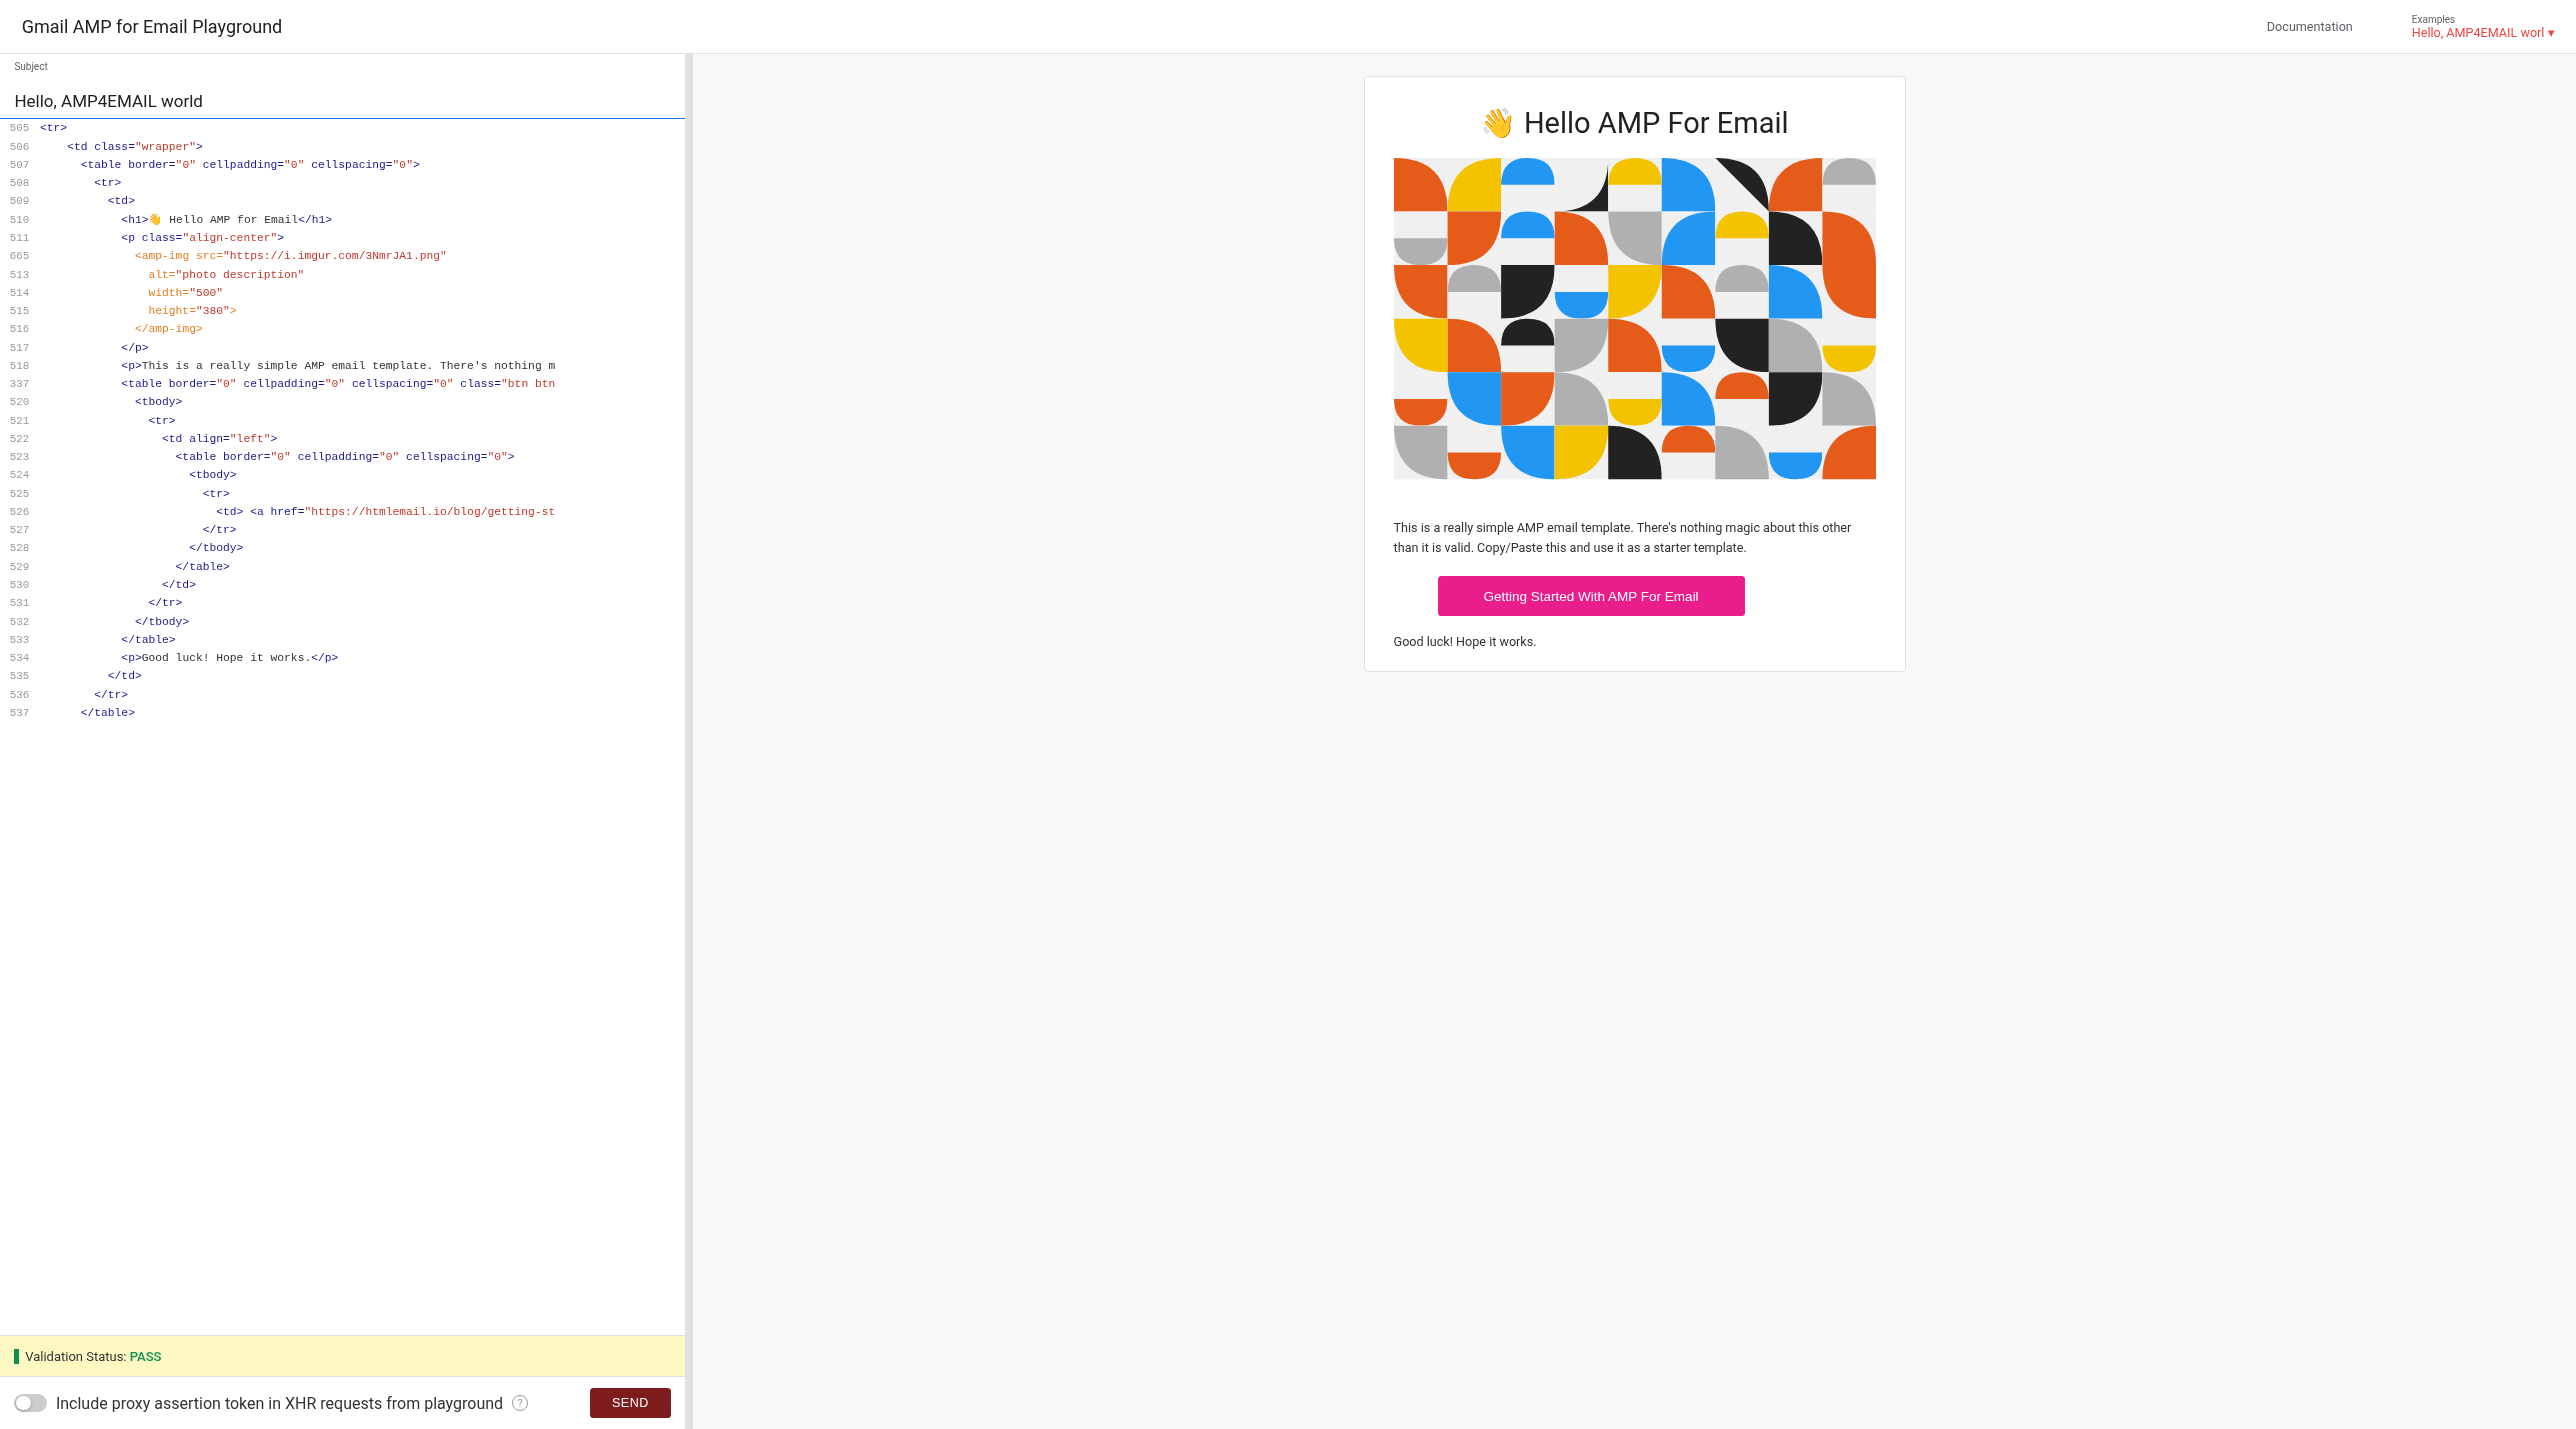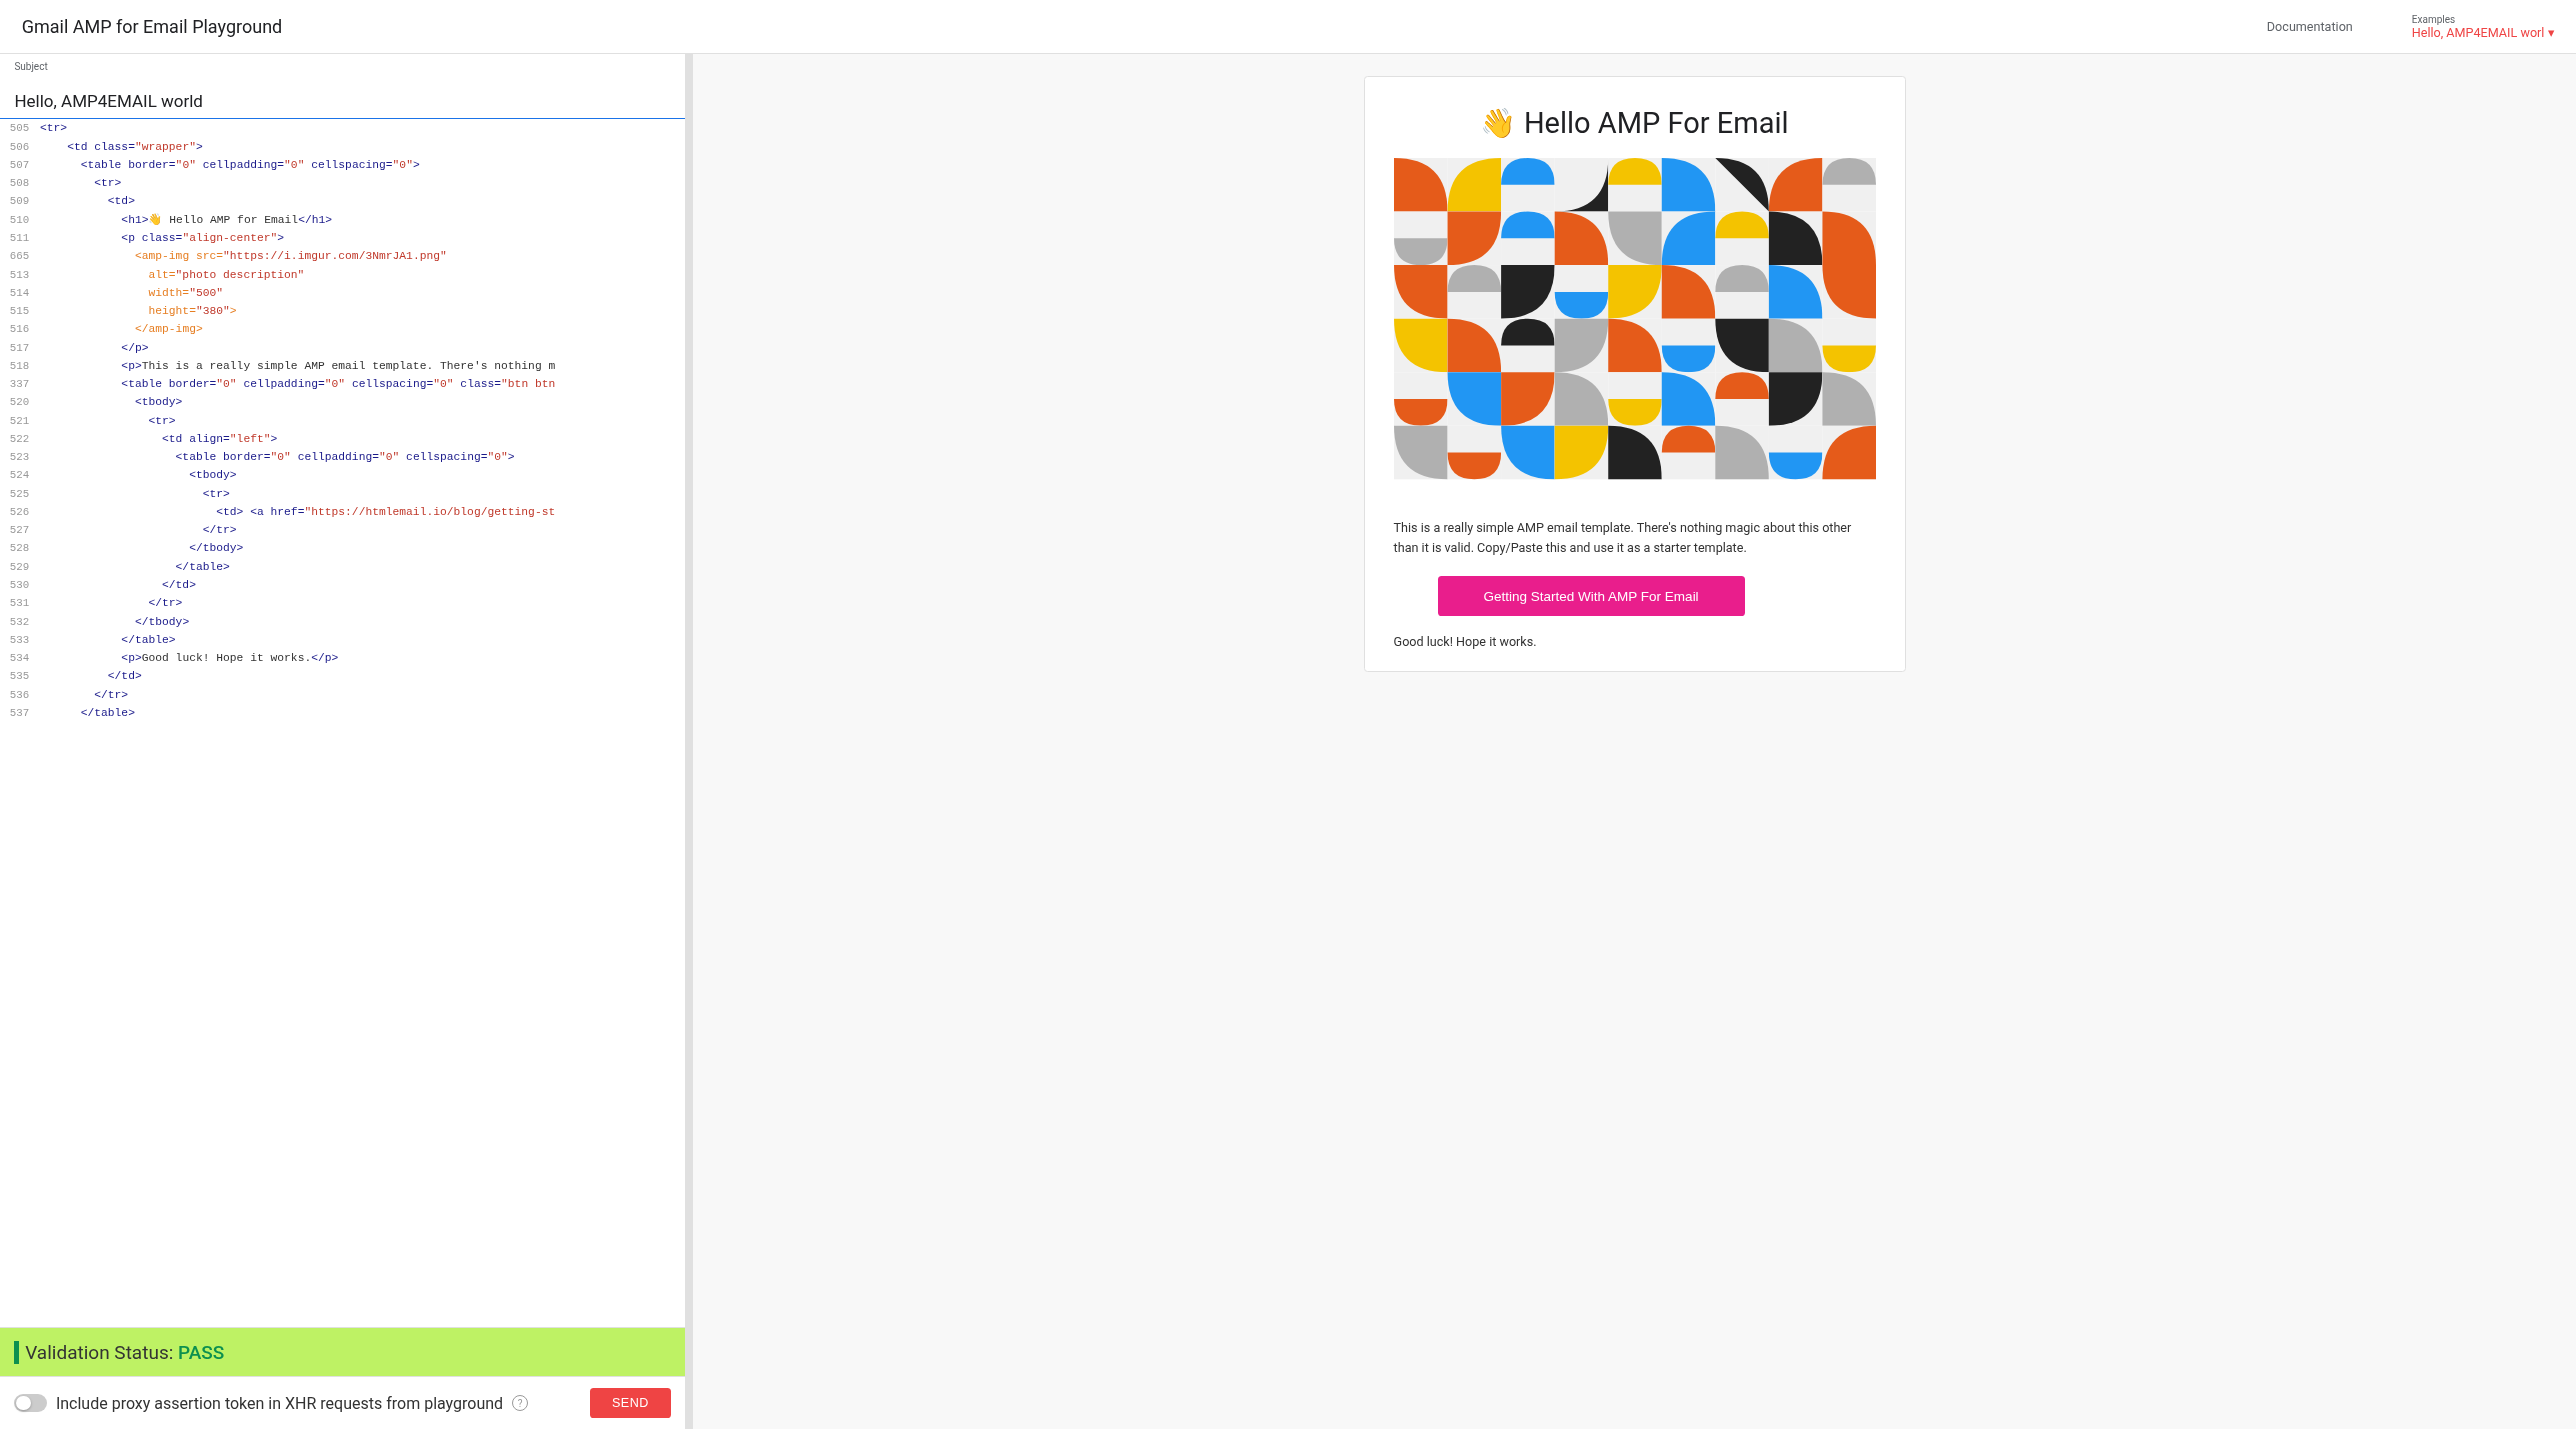--- a/index.html
+++ b/index.html
@@ -106,22 +106,22 @@
     }
     
     .tag { color: #1a1a8a; }
     .attr-val { color: #c0392b; }
     .orange-tag { color: #e67e22; }
 
     
     .validation-bar {
       padding: 12.6px 14.4px;
       border-top: 0.9px solid #e0e0e0;
-      background: #bef264;
-      font-size: 19px;
+      background: #fef9c3;
+      font-size: 13px;
       color: #333;
     }
     .pass-badge {
       color: #0d904f;
       font-weight: 500;
     }
     .green-bar {
       position: absolute;
       left: 0;
       top: 0;
@@ -176,21 +176,21 @@
       border: 1.4px solid #999;
       border-radius: 50%;
       display: inline-flex;
       align-items: center;
       justify-content: center;
       font-size: 10px;
       color: #999;
       cursor: pointer;
     }
     .send-btn {
-      background: #ef4444;
+      background: #7f1d1d;
       color: #fff;
       border: none;
       border-radius: 3.6px;
       padding: 8.1px 21.7px;
       font-size: 12.6px;
       font-weight: 500;
       cursor: pointer;
       letter-spacing: 0.5px;
     }
 

